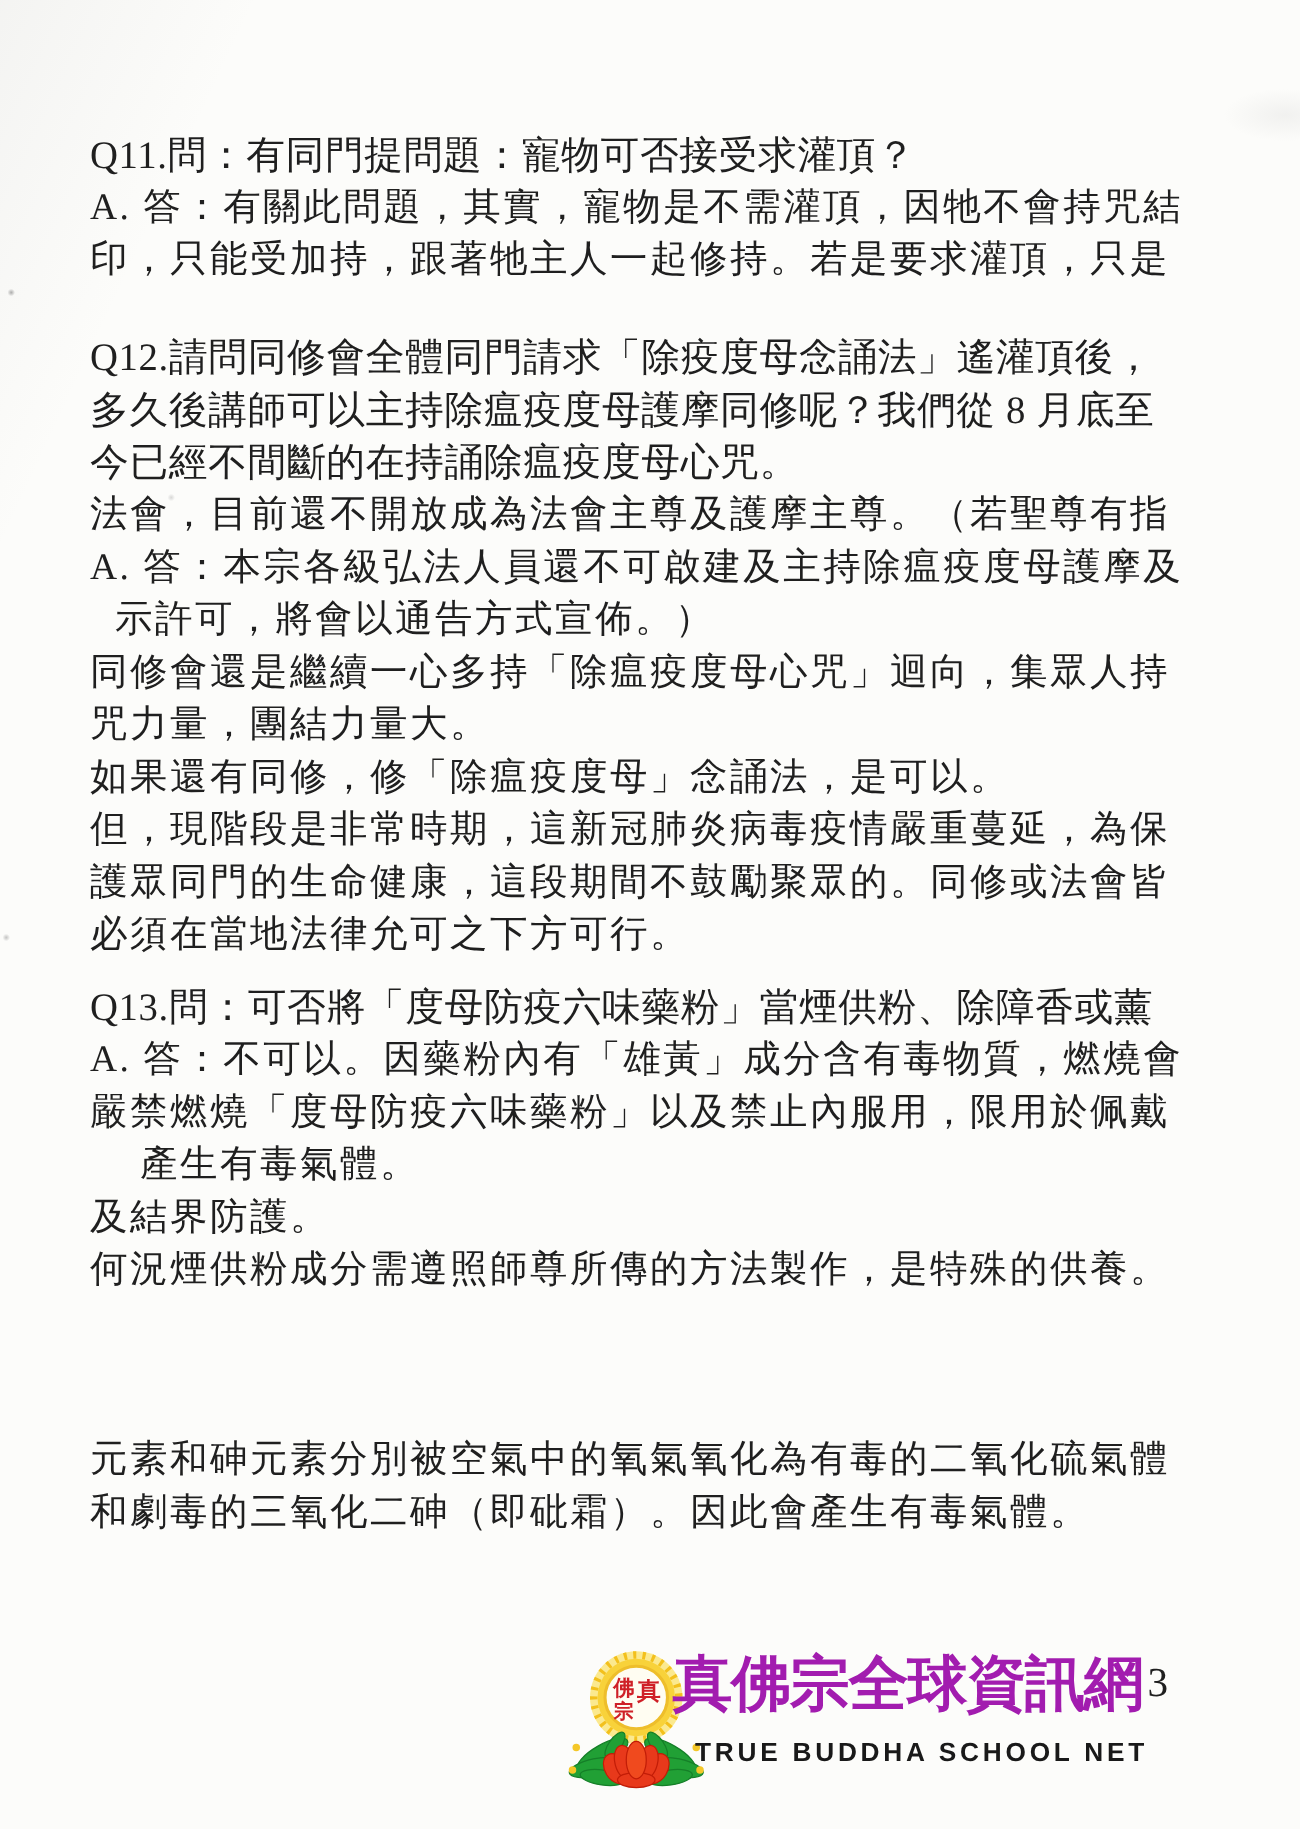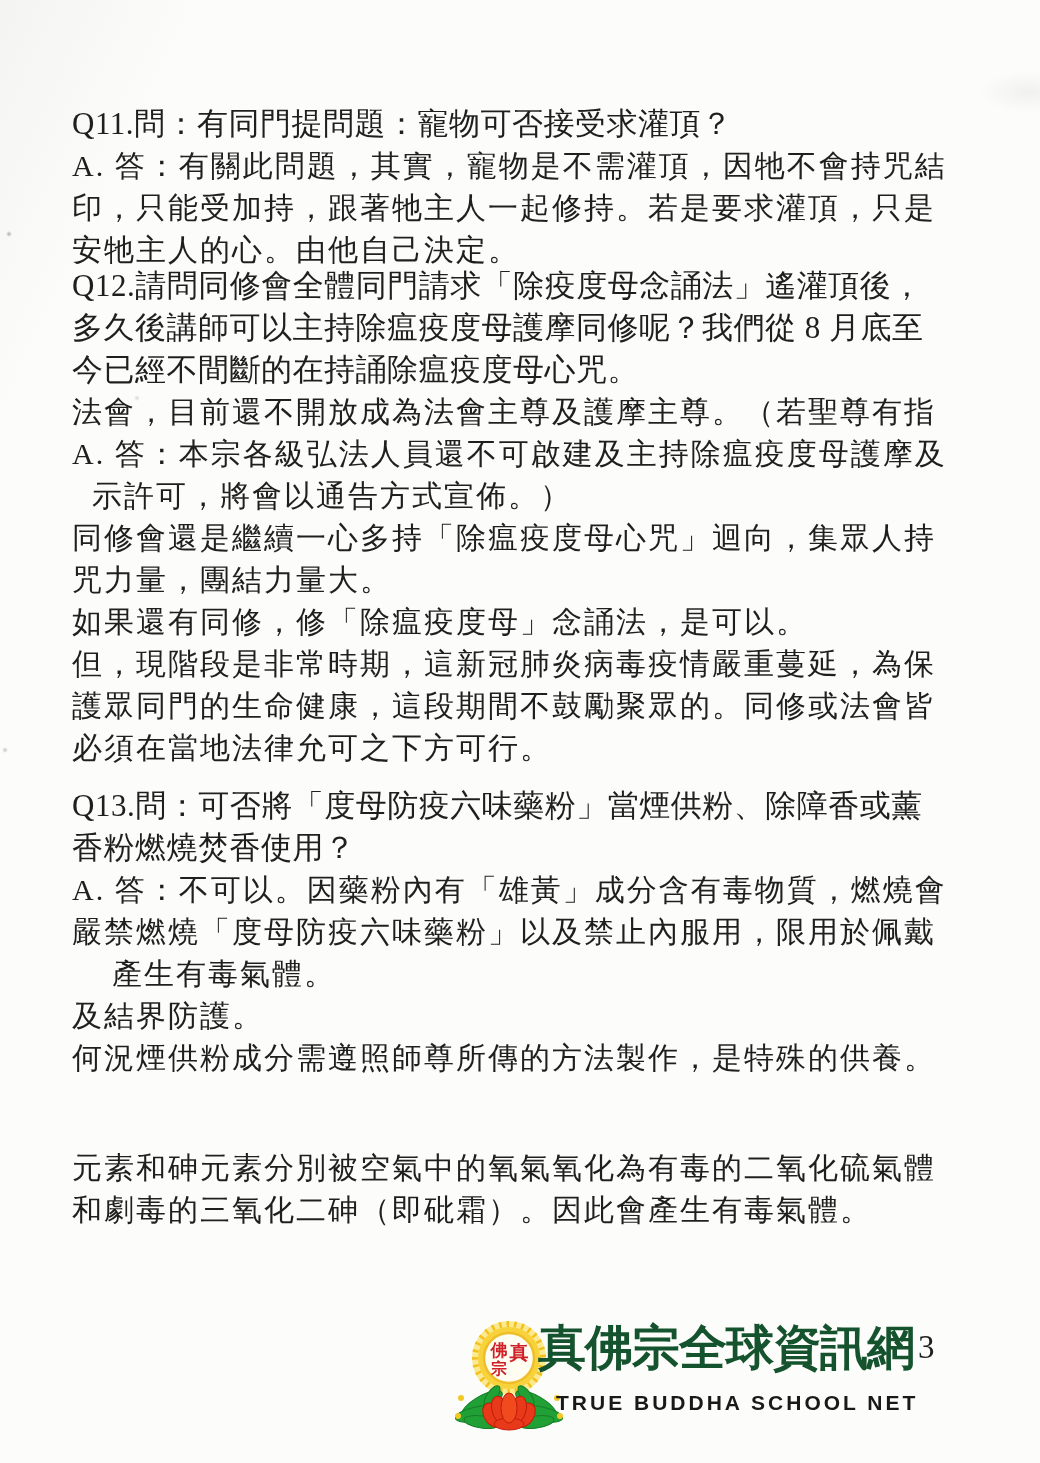--- a/index.html
+++ b/index.html
@@ -55,21 +55,21 @@
     height: 124px;
   }
   .footer-title-zh {
     position: absolute;
     left: 538px;
     top: 1315px;
     font-size: 48px;
     line-height: 66px;
     font-weight: bold;
     letter-spacing: -1px;
-    color: #14532d;
+    color: #a21caf;
     white-space: nowrap;
     font-family: "Liberation Serif", "DejaVu Serif", serif;
   }
   .footer-title-en {
     position: absolute;
     left: 556px;
     top: 1391px;
     font-size: 21px;
     font-weight: bold;
     letter-spacing: 3px;
@@ -85,41 +85,39 @@
     line-height: 42px;
   }
 </style>
 </head>
 <body>
 
 <div class="block" id="block-q11">
   <div class="textline ming">Q11.問：有同門提問題：寵物可否接受求灌頂？</div>
   <div class="textline kai">A. 答：有關此問題，其實，寵物是不需灌頂，因牠不會持咒結</div>
   <div class="textline kai">印，只能受加持，跟著牠主人一起修持。若是要求灌頂，只是</div>
-  <div class="textline kai">安牠主人的心。由他自己決定。</div>
 </div>
 
 <div class="block" id="block-q12">
   <div class="textline ming">Q12.請問同修會全體同門請求「除疫度母念誦法」遙灌頂後，</div>
   <div class="textline ming">多久後講師可以主持除瘟疫度母護摩同修呢？我們從 8 月底至</div>
   <div class="textline ming">今已經不間斷的在持誦除瘟疫度母心咒。</div>
   <div class="textline kai">法會，目前還不開放成為法會主尊及護摩主尊。（若聖尊有指</div>
   <div class="textline kai">A. 答：本宗各級弘法人員還不可啟建及主持除瘟疫度母護摩及</div>
   <div class="textline kai indent-20">示許可，將會以通告方式宣佈。）</div>
   <div class="textline kai">同修會還是繼續一心多持「除瘟疫度母心咒」迴向，集眾人持</div>
   <div class="textline kai">咒力量，團結力量大。</div>
   <div class="textline kai">如果還有同修，修「除瘟疫度母」念誦法，是可以。</div>
   <div class="textline kai">但，現階段是非常時期，這新冠肺炎病毒疫情嚴重蔓延，為保</div>
   <div class="textline kai">護眾同門的生命健康，這段期間不鼓勵聚眾的。同修或法會皆</div>
   <div class="textline kai">必須在當地法律允可之下方可行。</div>
 </div>
 
 <div class="block" id="block-q13">
   <div class="textline ming">Q13.問：可否將「度母防疫六味藥粉」當煙供粉、除障香或薰</div>
-  <div class="textline ming">香粉燃燒焚香使用？</div>
   <div class="textline kai">A. 答：不可以。因藥粉內有「雄黃」成分含有毒物質，燃燒會</div>
   <div class="textline kai">嚴禁燃燒「度母防疫六味藥粉」以及禁止內服用，限用於佩戴</div>
   <div class="textline kai indent-40">產生有毒氣體。</div>
   <div class="textline kai">及結界防護。</div>
   <div class="textline kai">何況煙供粉成分需遵照師尊所傳的方法製作，是特殊的供養。</div>
 </div>
 
 <div class="block" id="block-note">
   <div class="textline kai">元素和砷元素分別被空氣中的氧氣氧化為有毒的二氧化硫氣體</div>
   <div class="textline kai">和劇毒的三氧化二砷（即砒霜）。因此會產生有毒氣體。</div>

